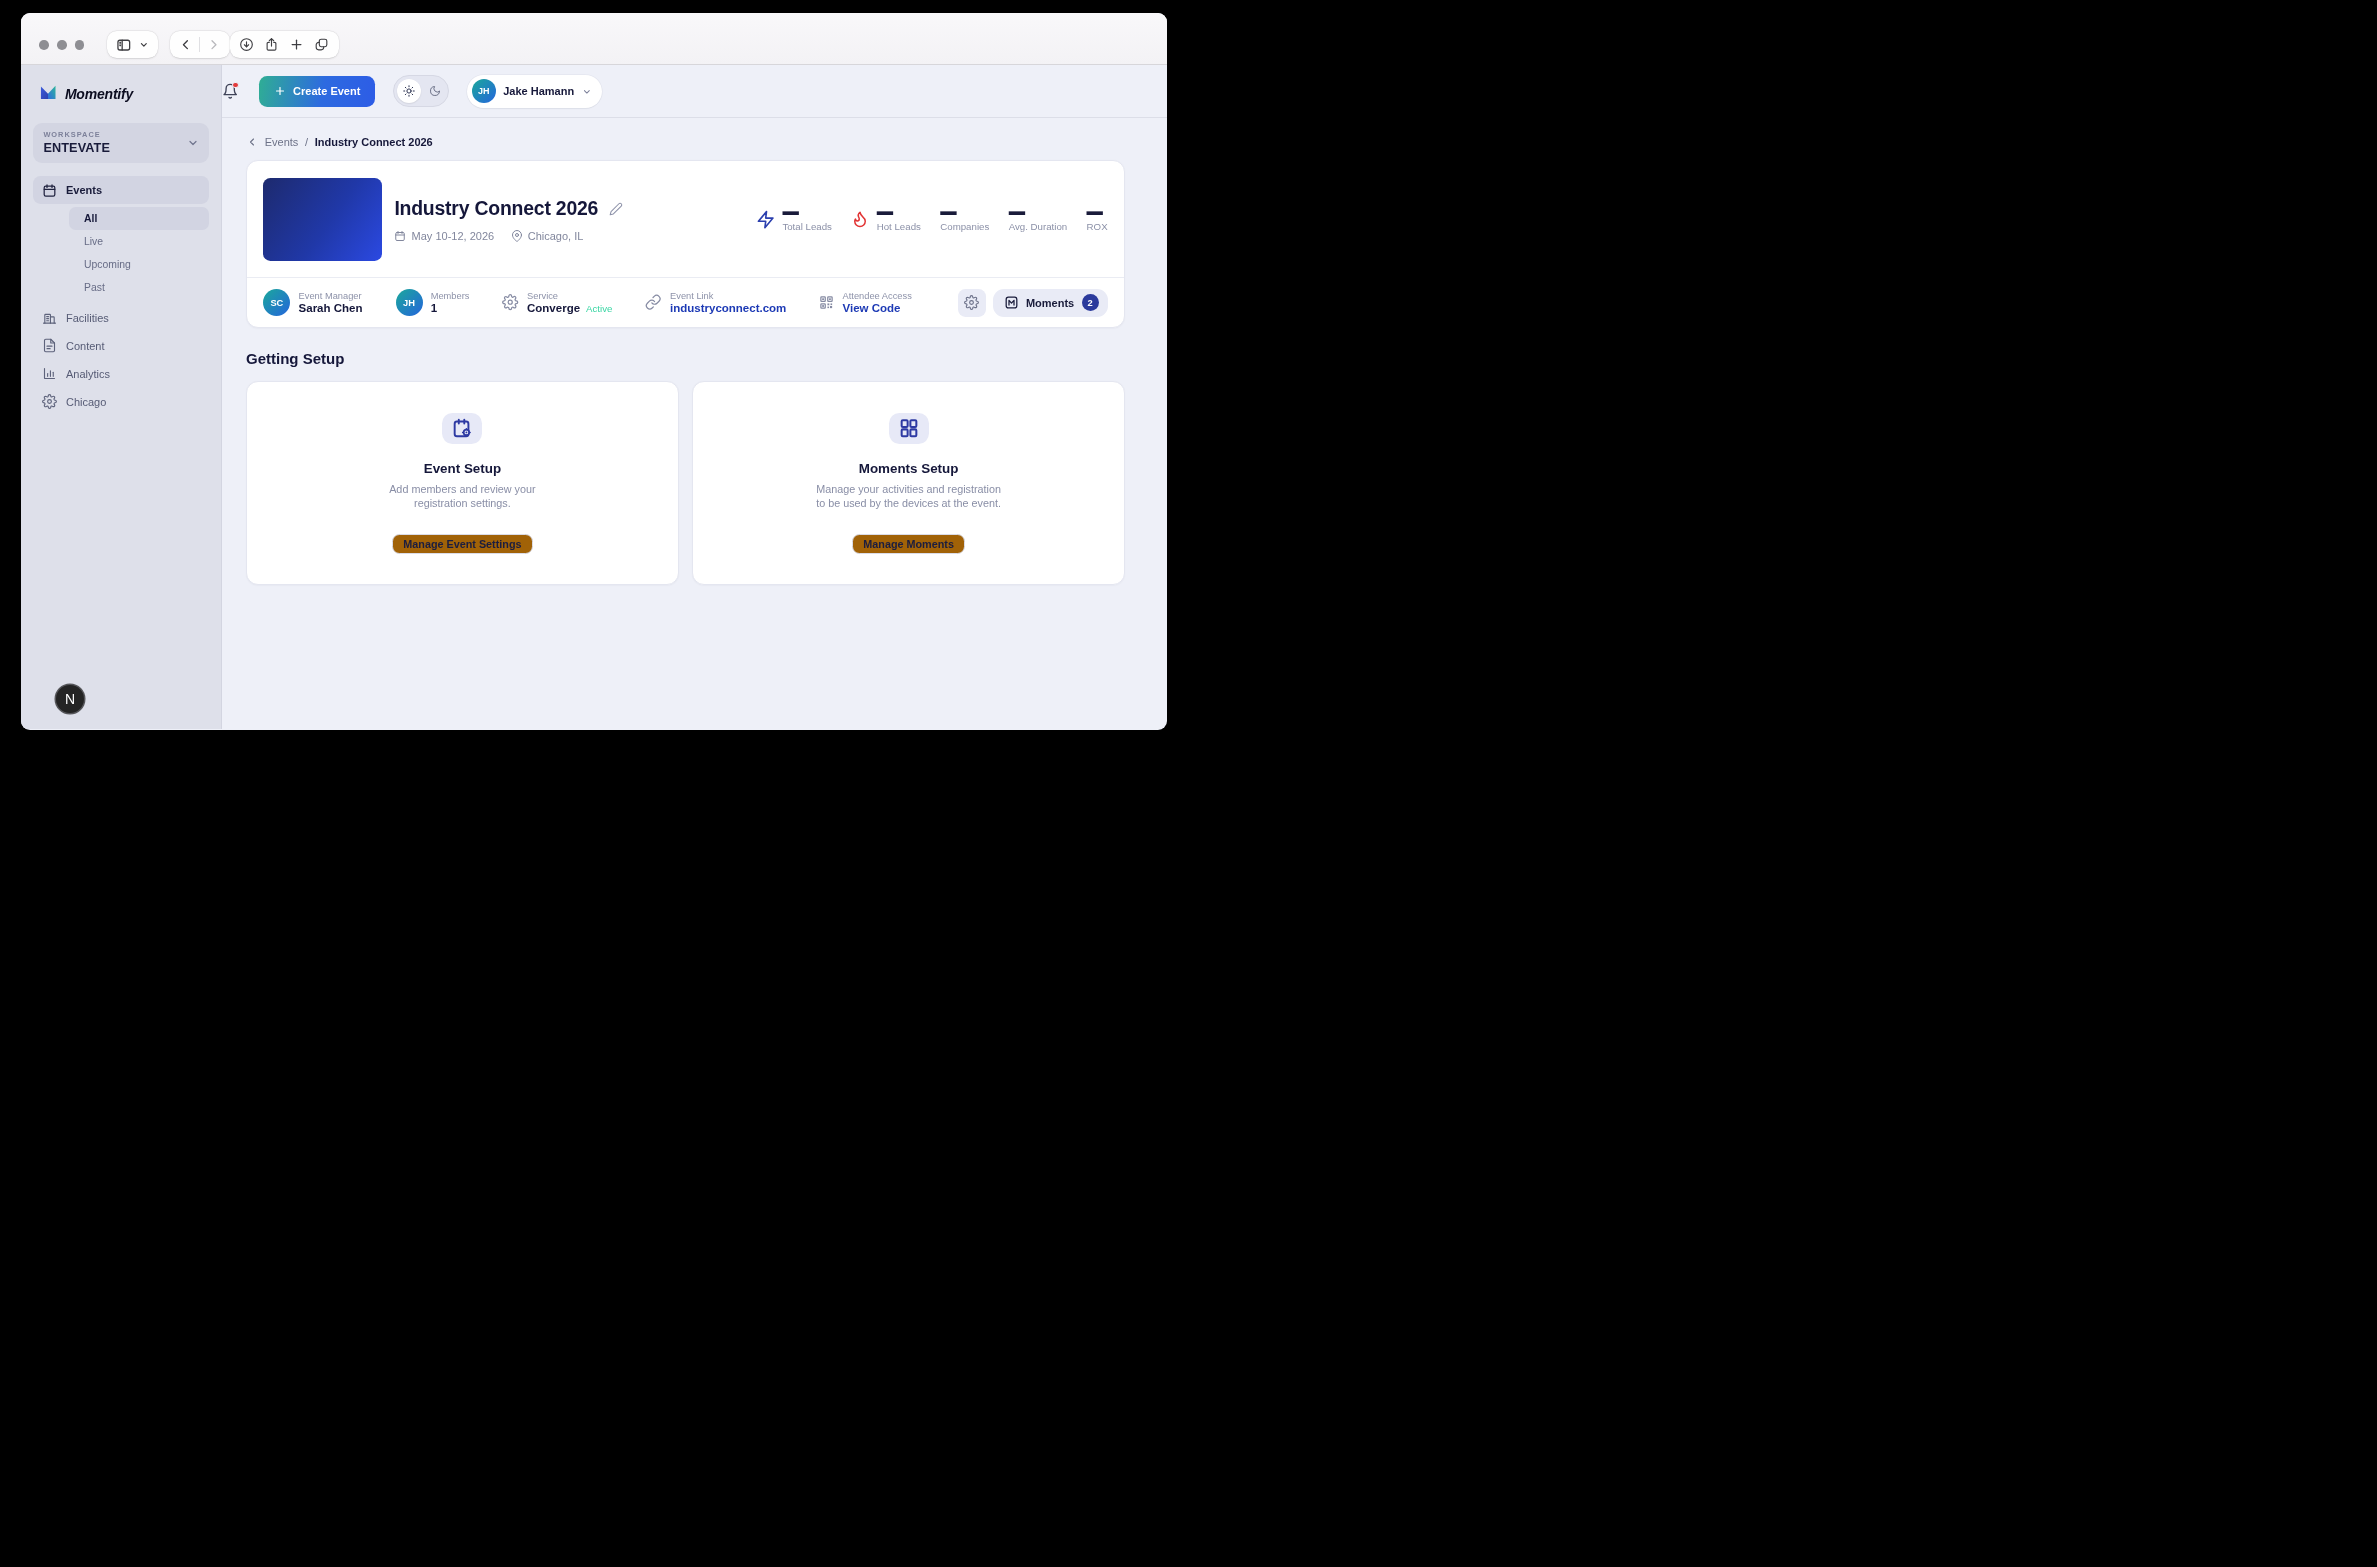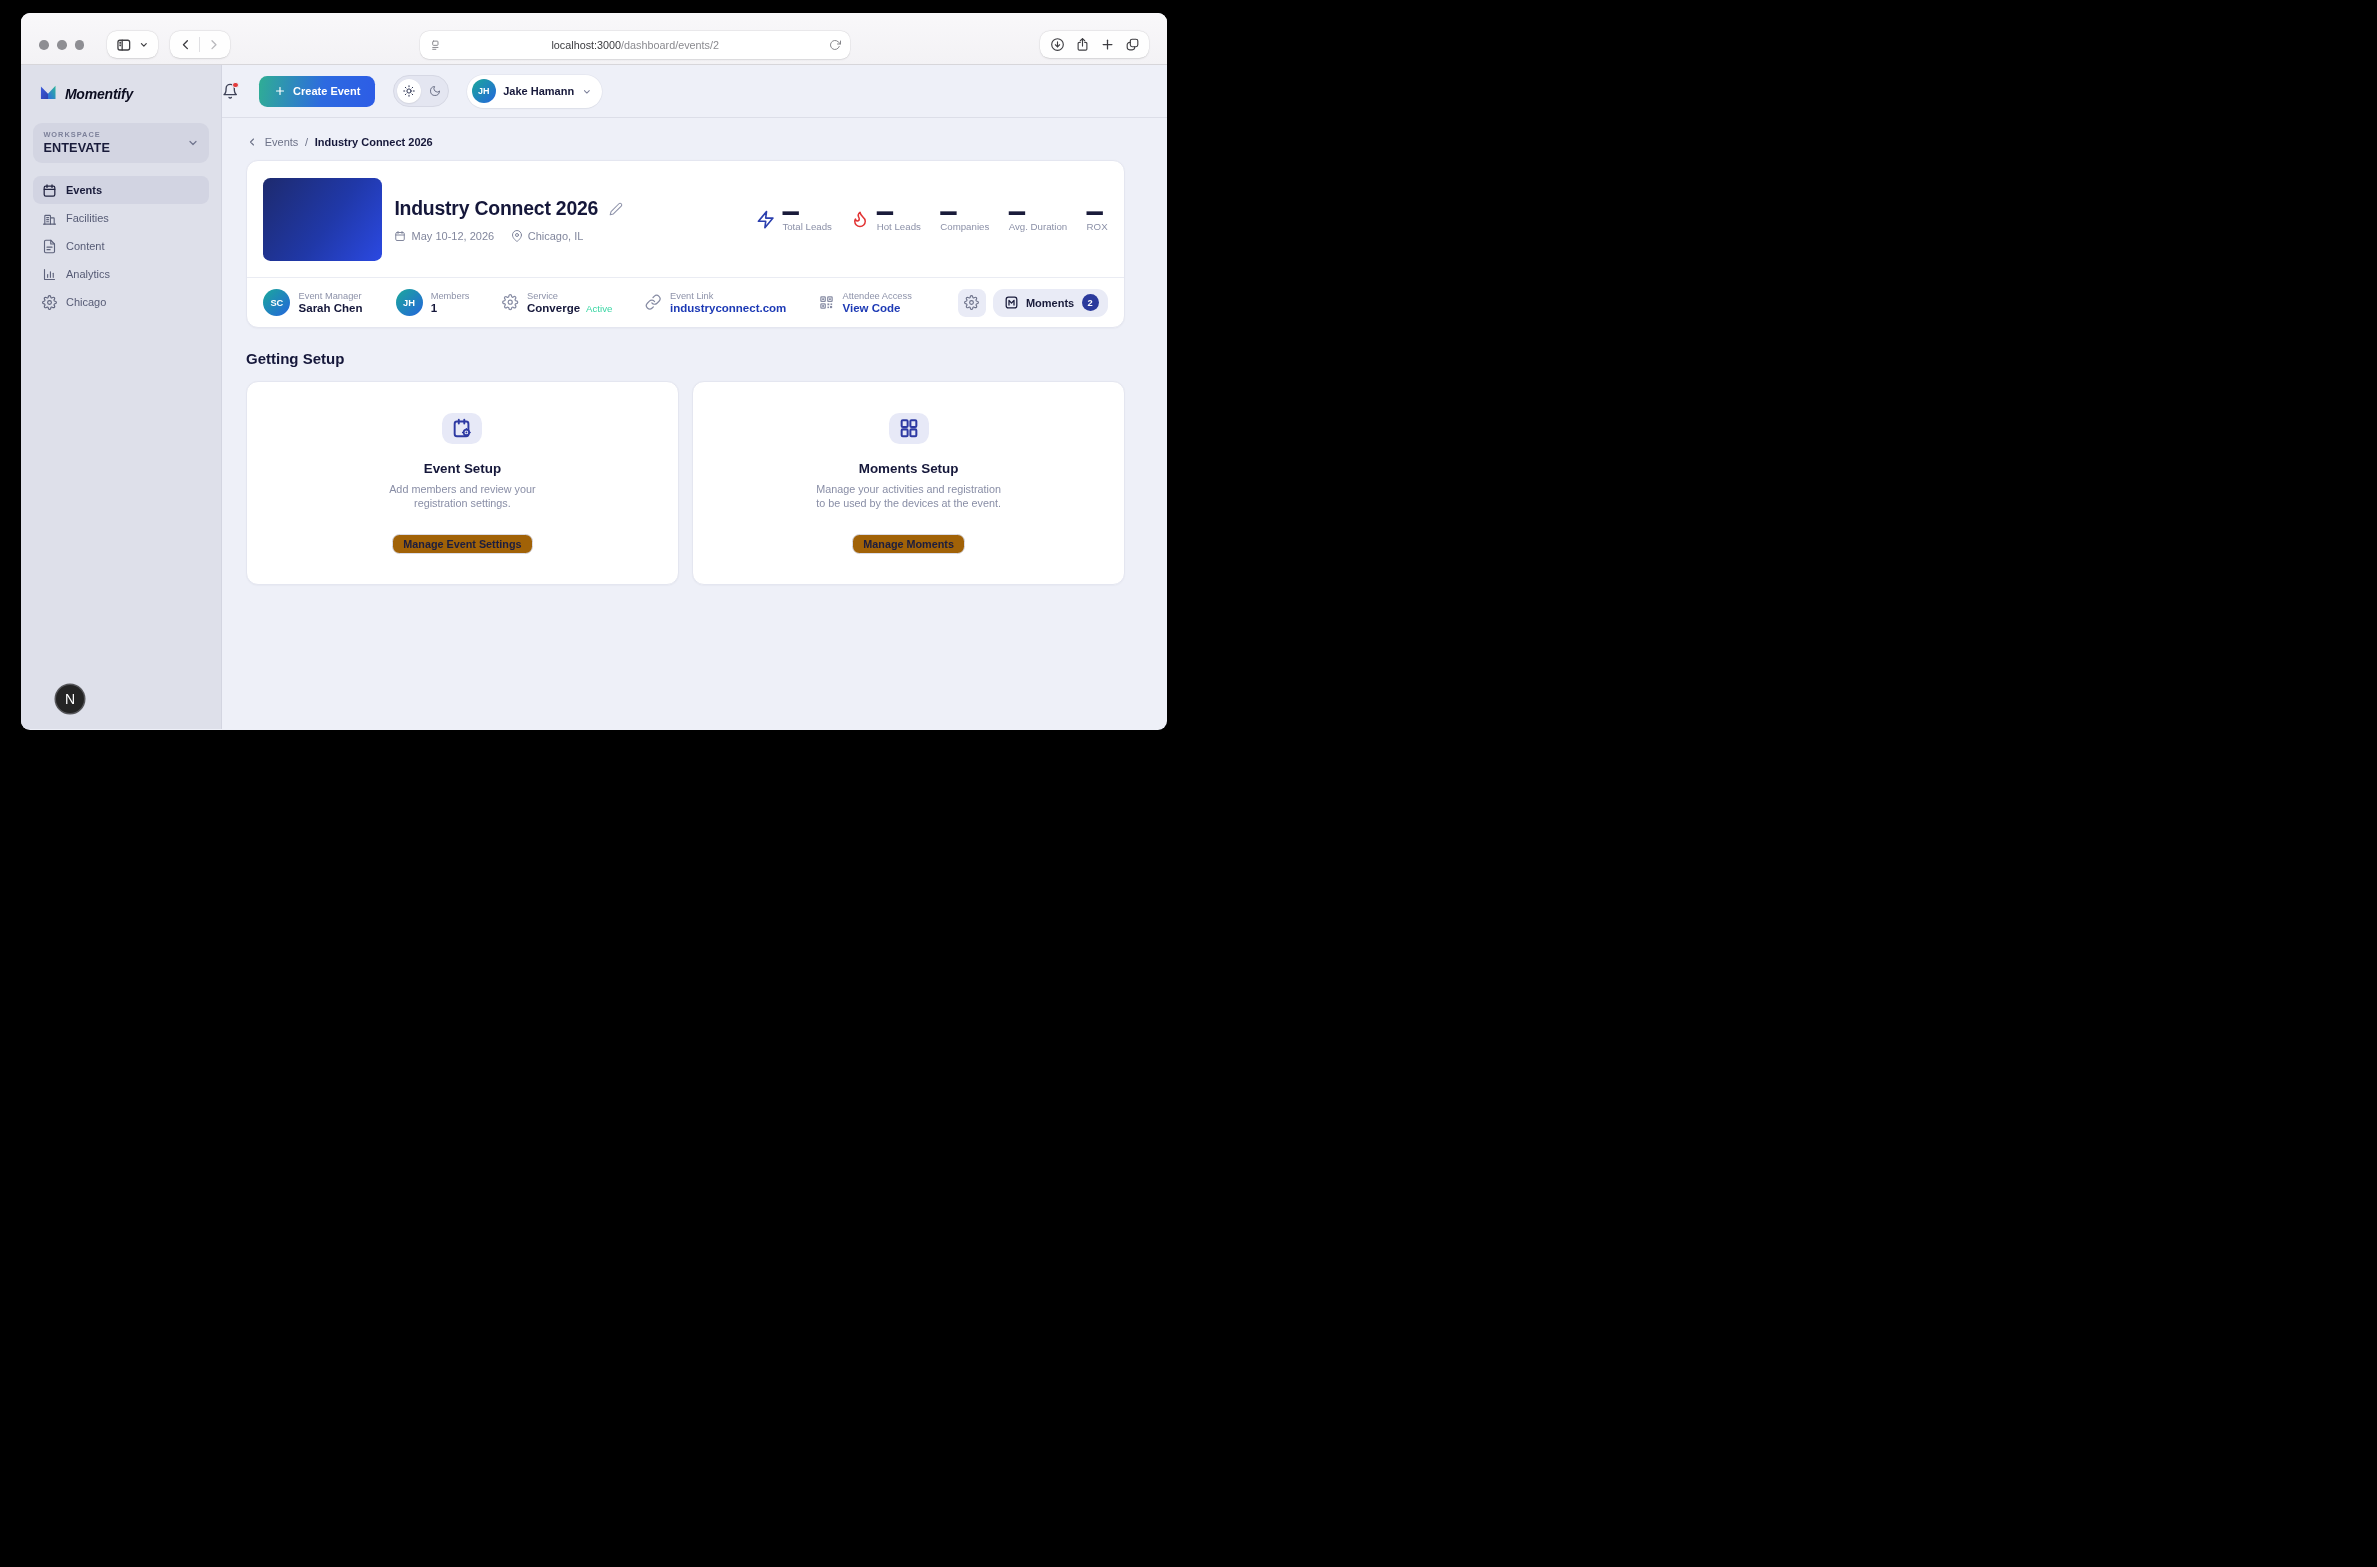--- a/index.html
+++ b/index.html
@@ -182,38 +182,20 @@
         </span>
         <span class="divider"></span>
         <span class="dim">
           <svg width="13.4" height="13.4" viewBox="0 0 24 24" fill="none" stroke="currentColor" stroke-width="2.4" stroke-linecap="round" stroke-linejoin="round">
               <polyline points="9 5 16 12 9 19"></polyline>
             </svg>
         </span>
       </div>
     </div>
 
-    <div class="tb-center">
-      <div class="urlbar">
-        <span>
-          <svg width="12.7" height="12.7" viewBox="0 0 24 24" fill="none" stroke="currentColor" stroke-width="1.8" stroke-linecap="round" stroke-linejoin="round">
-              <rect x="7" y="4" width="10" height="8" rx="1.5"></rect>
-              <line x1="7" y1="16" x2="17" y2="16"></line>
-              <line x1="7" y1="19.5" x2="13" y2="19.5"></line>
-            </svg>
-        </span>
-        <span class="url-text"><b>localhost:3000</b><span>/dashboard/events/2</span></span>
-        <span>
-          <svg width="12" height="12" viewBox="0 0 24 24" fill="none" stroke="currentColor" stroke-width="2" stroke-linecap="round" stroke-linejoin="round">
-              <polyline points="23 4 23 10 17 10"></polyline>
-              <path d="M20.49 15a9 9 0 1 1-2.12-9.36L23 10"></path>
-            </svg>
-        </span>
-      </div>
-    </div>
 
     <div class="tb-right">
       <div class="tb-pill">
         <span class="tb-btn">
           <svg width="15" height="15" viewBox="0 0 24 24" fill="none" stroke="currentColor" stroke-width="1.8" stroke-linecap="round" stroke-linejoin="round">
               <circle cx="12" cy="12" r="9.3"></circle>
               <line x1="12" y1="7.5" x2="12" y2="15.5"></line>
               <polyline points="8.6 12.4 12 15.8 15.4 12.4"></polyline>
             </svg>
         </span>
@@ -281,20 +263,34 @@
             <svg width="15" height="15" viewBox="0 0 24 24" fill="none" stroke="currentColor" stroke-width="2" stroke-linecap="round" stroke-linejoin="round">
                 <rect x="3.5" y="5" width="17" height="16" rx="2.5"></rect>
                 <line x1="8" y1="3" x2="8" y2="7"></line>
                 <line x1="16" y1="3" x2="16" y2="7"></line>
                 <line x1="3.5" y1="10" x2="20.5" y2="10"></line>
               </svg>
           </span>
           <span>Events</span>
         </div>
 
+        <div class="subnav">
+          <div class="sub-item active">
+              <span>All</span>
+            </div>
+          <div class="sub-item">
+              <span>Live</span>
+            </div>
+          <div class="sub-item">
+              <span>Upcoming</span>
+            </div>
+          <div class="sub-item">
+              <span>Past</span>
+            </div>
+        </div>
 
         <div class="nav-item">
           <span class="ni-icon">
             <svg width="15" height="15" viewBox="0 0 24 24" fill="none" stroke="currentColor" stroke-width="1.8" stroke-linecap="round" stroke-linejoin="round">
                 <path d="M4.5 21V8a1 1 0 0 1 1-1h7a1 1 0 0 1 1 1v13"></path>
                 <path d="M13.5 11h5a1 1 0 0 1 1 1v9"></path>
                 <line x1="2.5" y1="21" x2="21.5" y2="21"></line>
                 <line x1="7.5" y1="10.5" x2="10.5" y2="10.5"></line>
                 <line x1="7.5" y1="13.8" x2="10.5" y2="13.8"></line>
                 <line x1="7.5" y1="17.1" x2="10.5" y2="17.1"></line>

